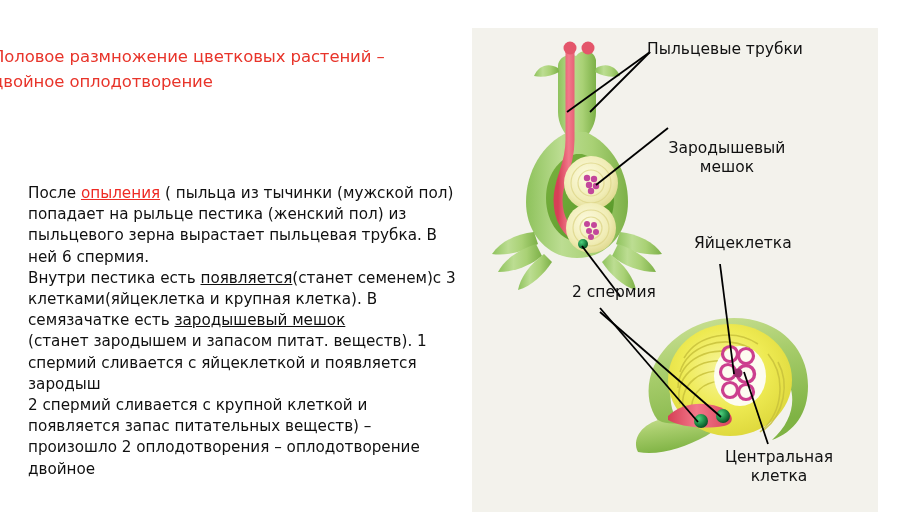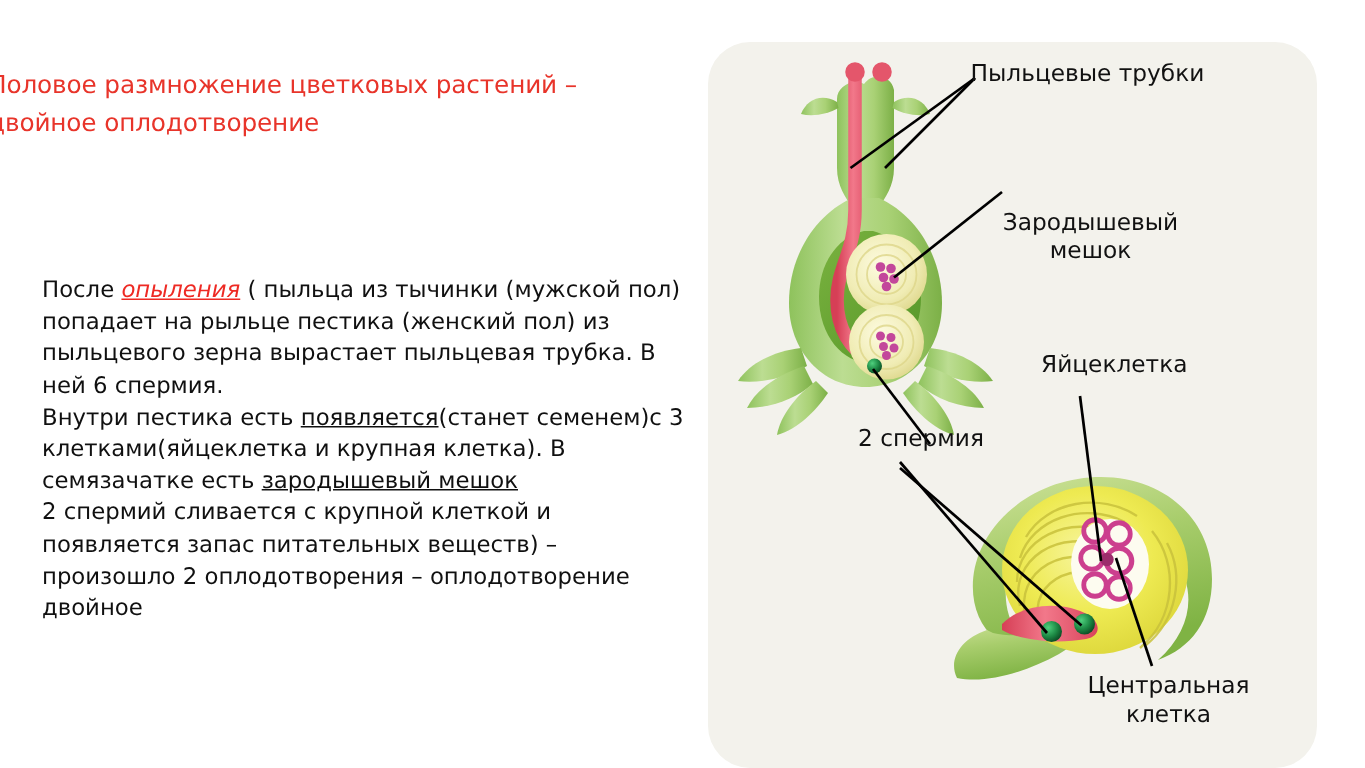--- a/index.html
+++ b/index.html
@@ -38,33 +38,31 @@
     font-size: 15.2px;
     line-height: 21.2px;
     color: #101010;
     font-family: "DejaVu Sans", sans-serif;
   }
   #body-text p { margin: 0; }
   .u { text-decoration: underline; }
   .red-u {
     color: #ee2a24;
     text-decoration: underline;
-    font-style: italic;
   }
 
   
   #illustration-panel {
     position: absolute;
     left: 472px;
     top: 28px;
     width: 406px;
     height: 484px;
     background: #f3f2ec;
     overflow: hidden;
-    border-radius: 28px;
   }
   #panel-svg {
     position: absolute;
     left: 0;
     top: 0;
     width: 406px;
     height: 484px;
   }
 
   .diag-label {
@@ -85,20 +83,21 @@
 <body>
 
 <div id="slide-title">Половое размножение цветковых растений –
 двойное оплодотворение</div>
 
 <div id="body-text">
   <p><span>После </span><span class="red-u">опыления</span><span> ( пыльца из тычинки (мужской пол) попадает на рыльце пестика (женский пол)  из пыльцевого зерна вырастает пыльцевая трубка. В ней 6 спермия.</span></p>
 
   <p><span> Внутри пестика есть </span><span class="u">появляется</span><span>(станет семенем)с 3 клетками(яйцеклетка и крупная клетка). В семязачатке есть </span><span class="u">зародышевый мешок</span></p>
 
+  <p>(станет зародышем и запасом питат. веществ).  1 спермий сливается с яйцеклеткой и появляется зародыш</p>
 
   <p>2 спермий сливается с крупной клеткой и появляется запас питательных веществ) – произошло 2 оплодотворения – оплодотворение двойное</p>
 </div>
 
 <div id="illustration-panel">
 
   <svg id="panel-svg" viewBox="0 0 406 484">
     <defs>
       <linearGradient id="gGreen" x1="0" y1="0" x2="1" y2="0">
         <stop offset="0%" stop-color="#8ec25c"></stop>

